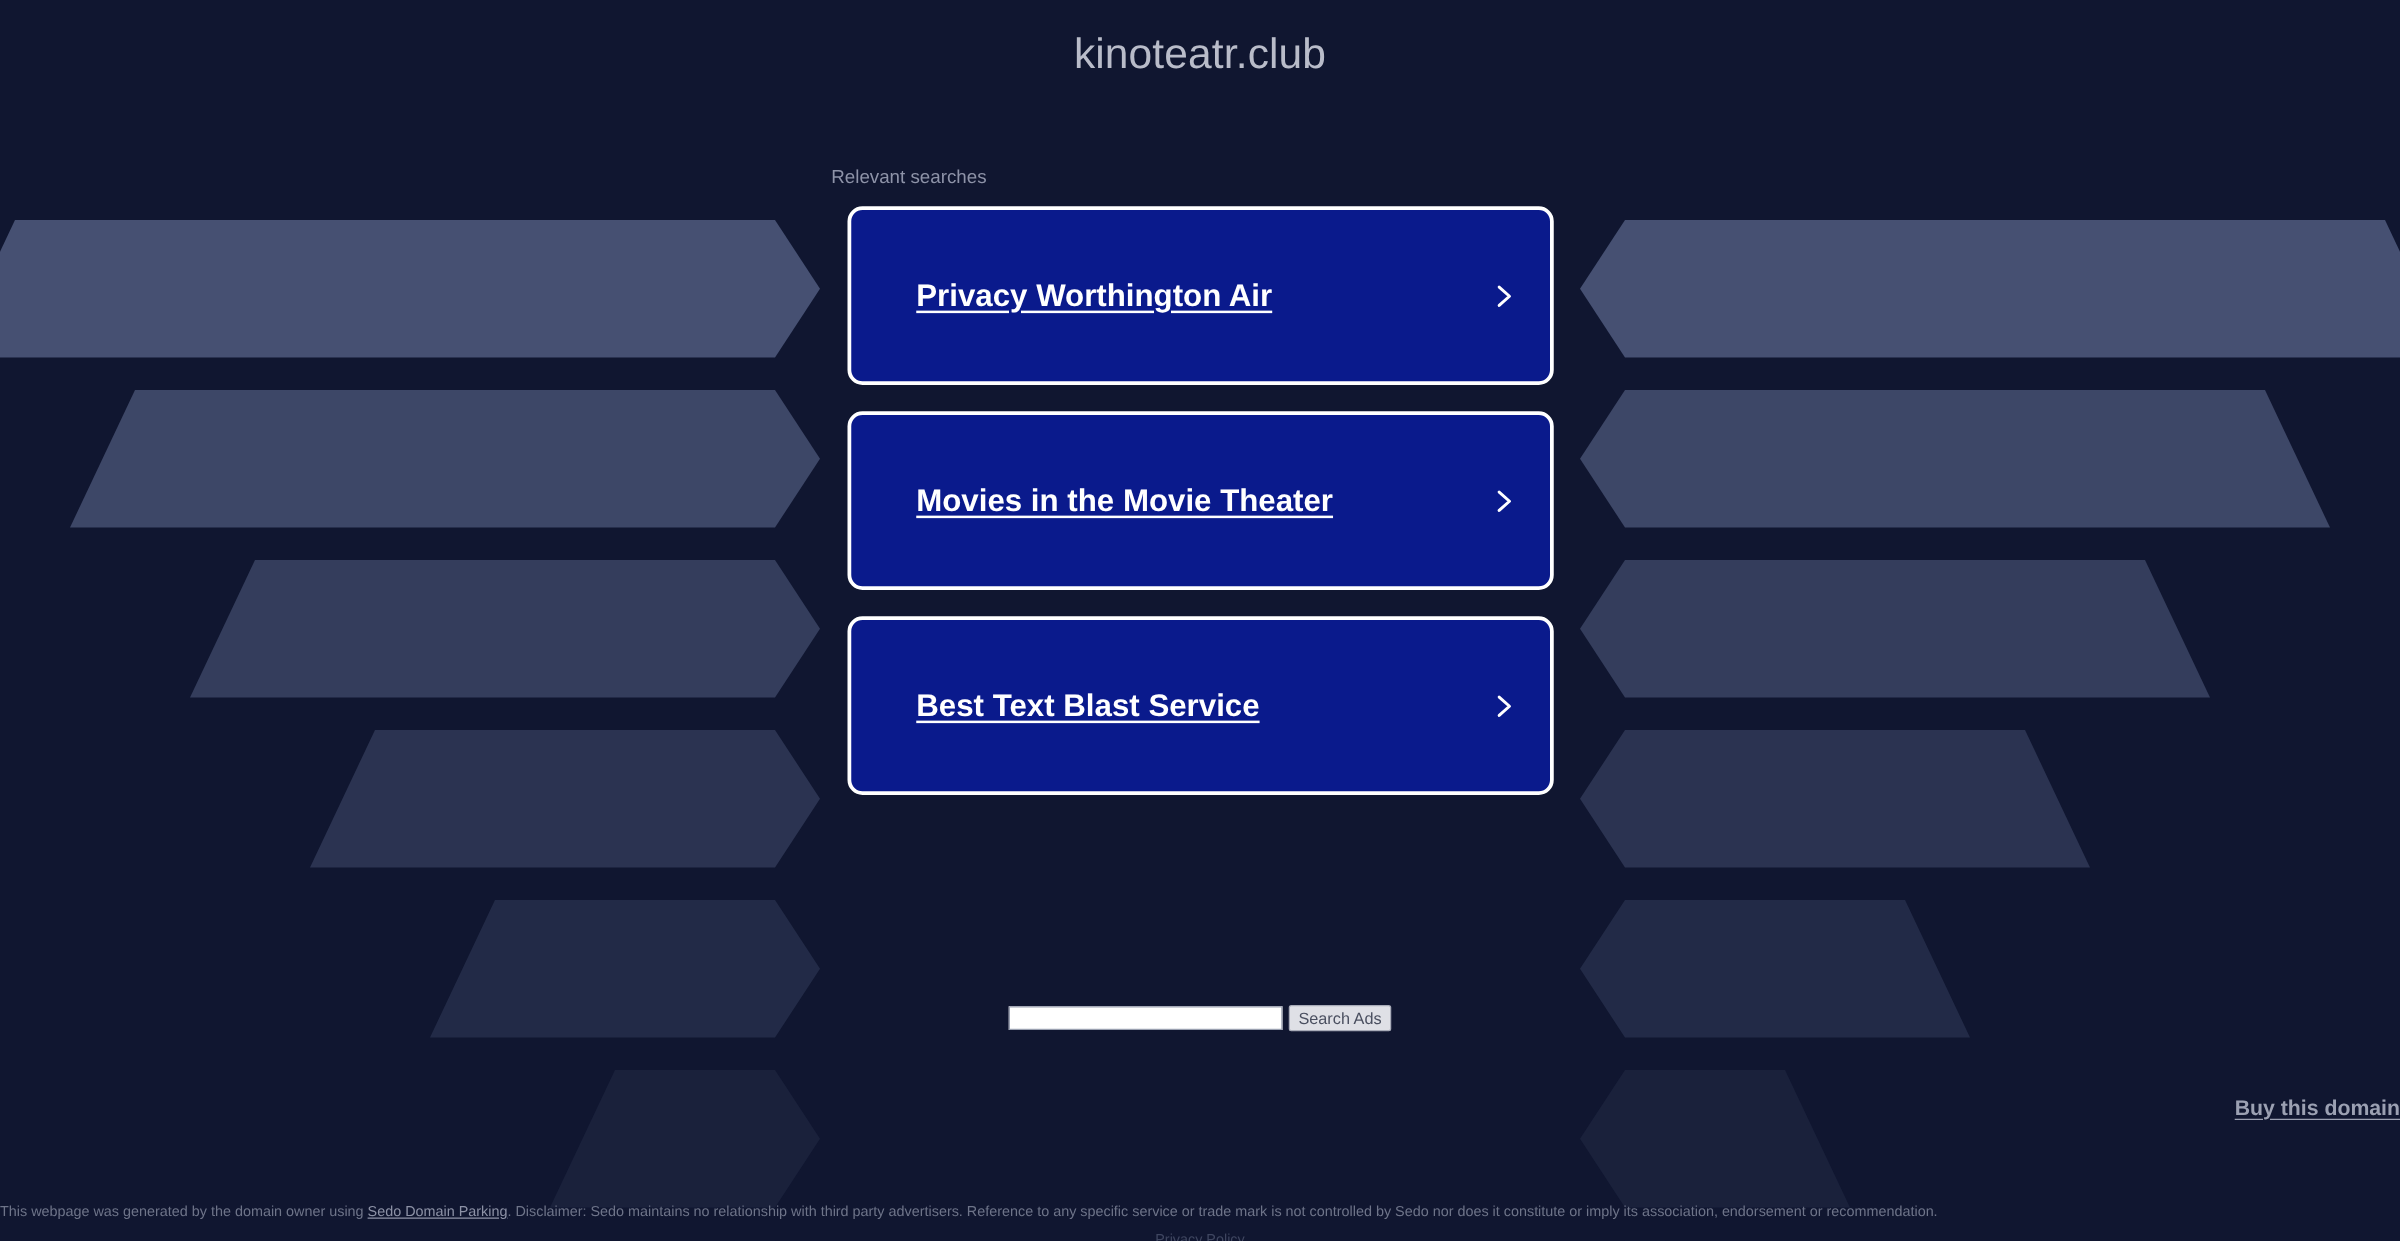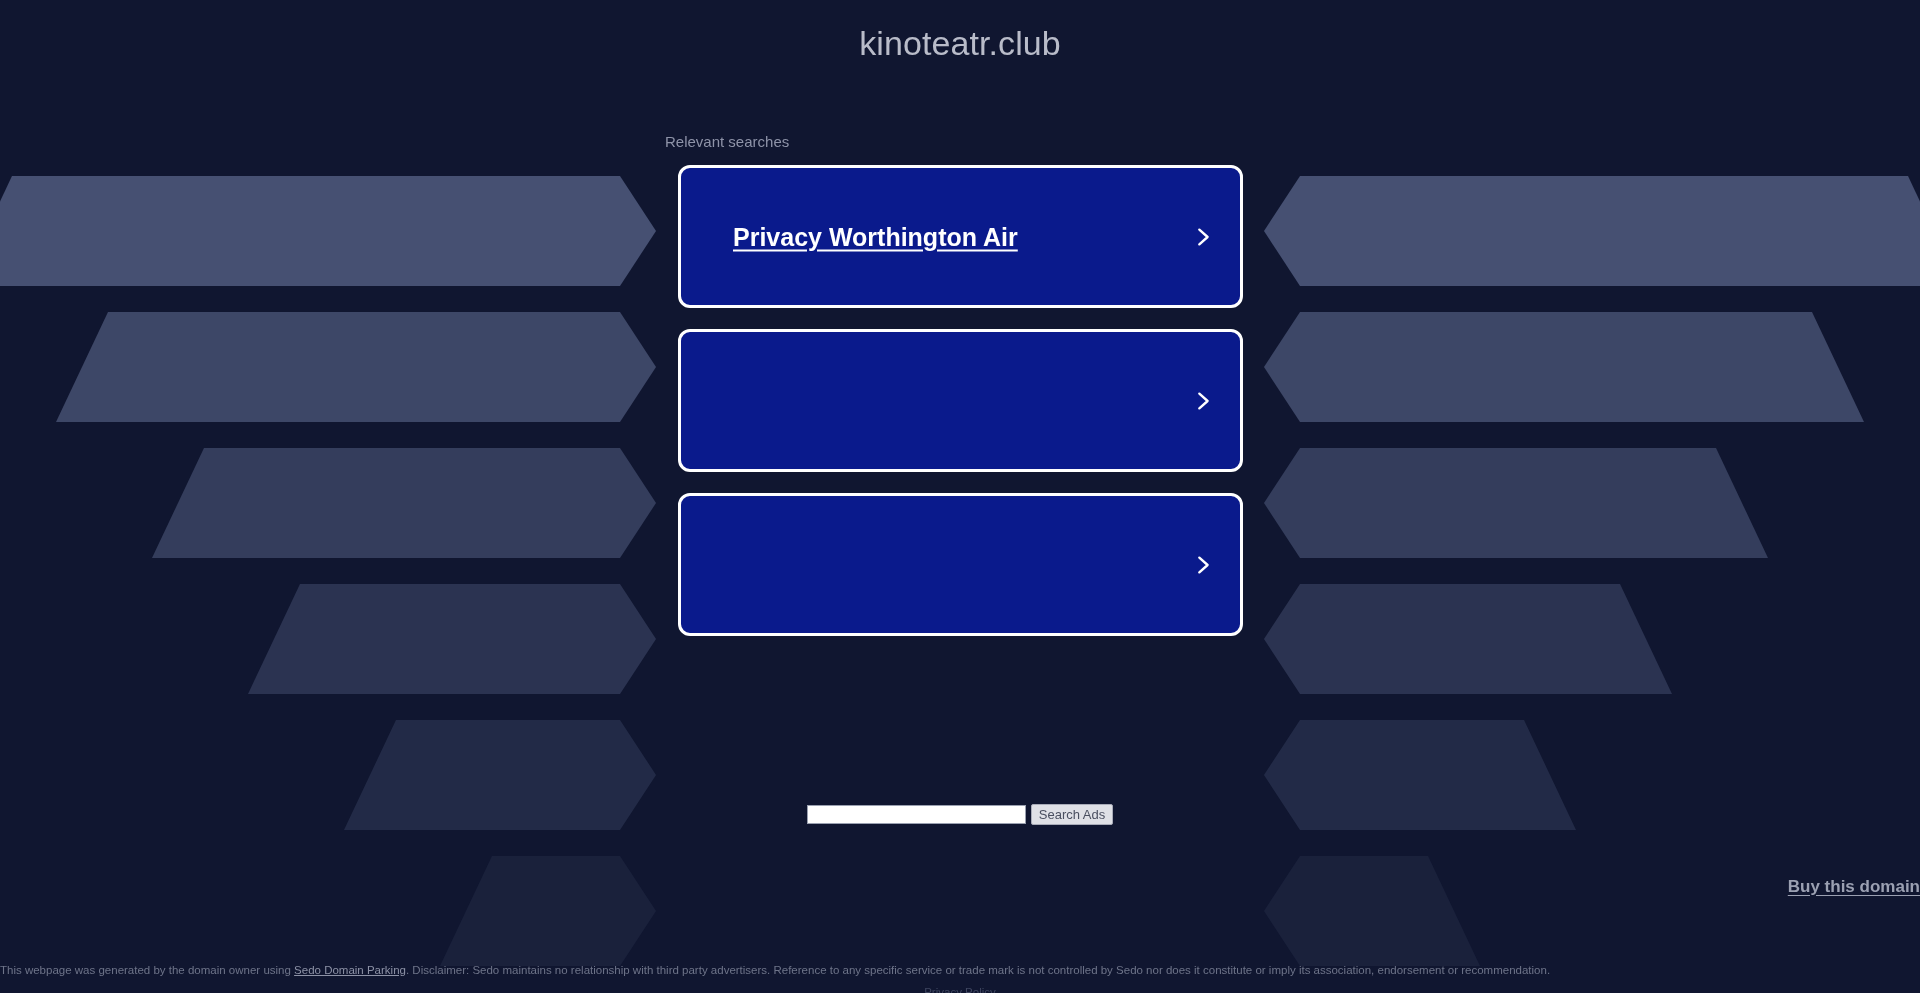--- a/index.html
+++ b/index.html
@@ -227,28 +227,30 @@
     <a class="ad-card" href="#">
       <span class="ad-card-title">Privacy Worthington Air</span>
       <span class="chevron">
         <svg width="22" height="22" viewBox="0 0 24 24" fill="none" stroke="#ffffff" stroke-width="2.6" stroke-linecap="round" stroke-linejoin="round">
           <polyline points="8 4 17 12 8 20"></polyline>
         </svg>
       </span>
     </a>
 
     <a class="ad-card" href="#">
+      <span class="ad-card-title">Movies in the Movie Theater</span>
       <span class="chevron">
         <svg width="22" height="22" viewBox="0 0 24 24" fill="none" stroke="#ffffff" stroke-width="2.6" stroke-linecap="round" stroke-linejoin="round">
           <polyline points="8 4 17 12 8 20"></polyline>
         </svg>
       </span>
     </a>
 
     <a class="ad-card" href="#">
+      <span class="ad-card-title">Best Text Blast Service</span>
       <span class="chevron">
         <svg width="22" height="22" viewBox="0 0 24 24" fill="none" stroke="#ffffff" stroke-width="2.6" stroke-linecap="round" stroke-linejoin="round">
           <polyline points="8 4 17 12 8 20"></polyline>
         </svg>
       </span>
     </a>
 
   </div>
 
   <div id="search-row">

